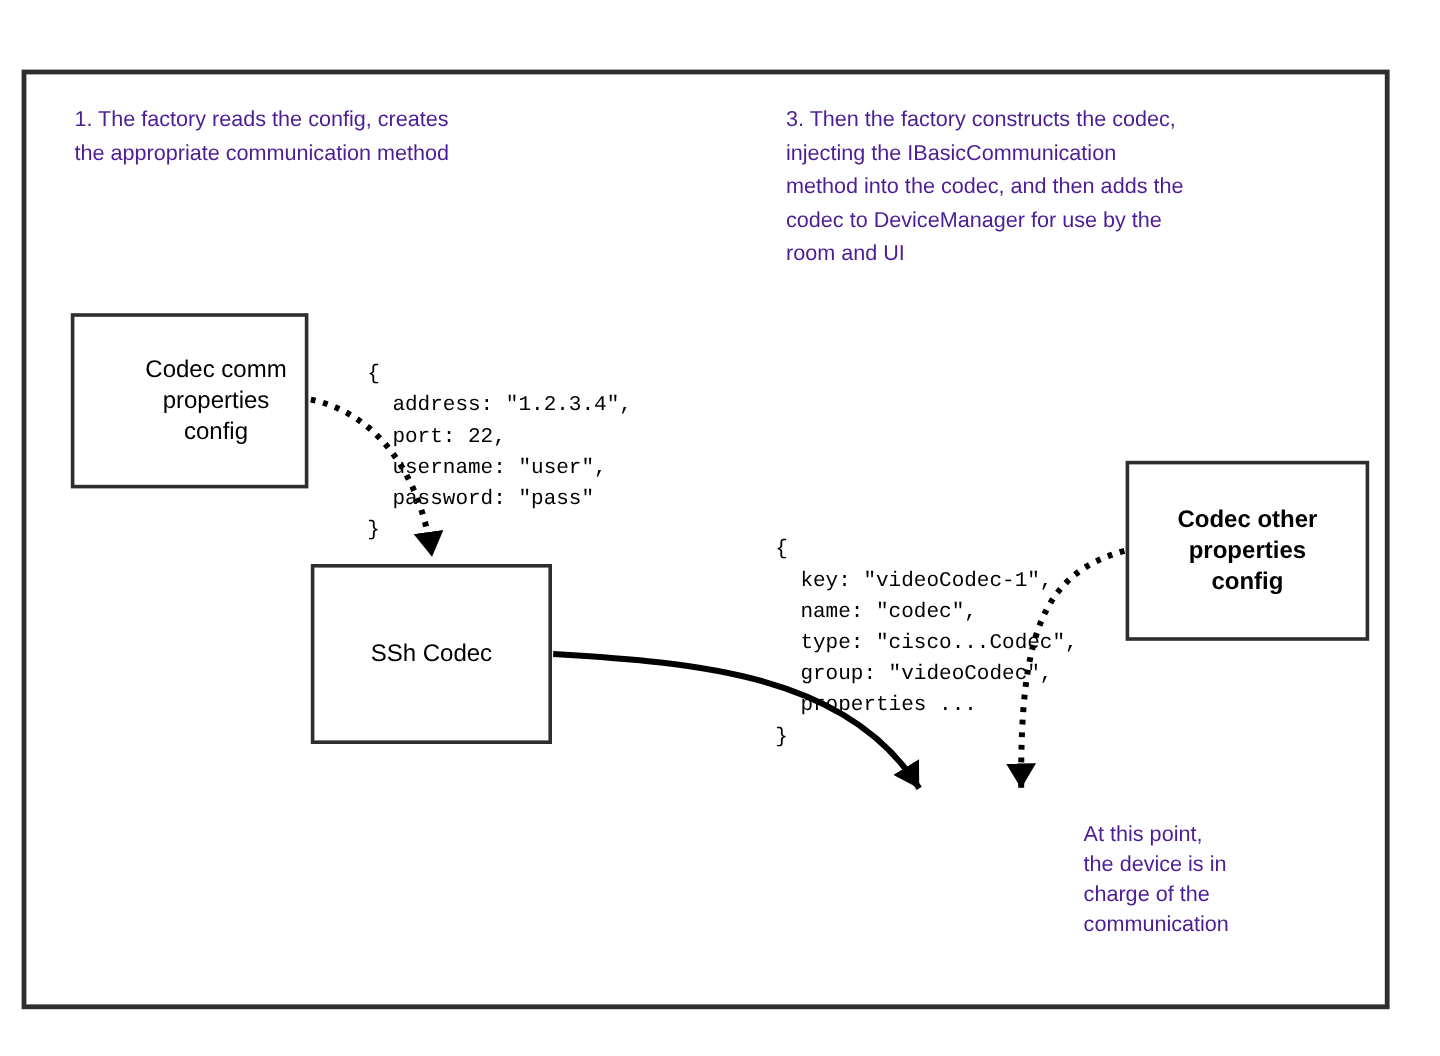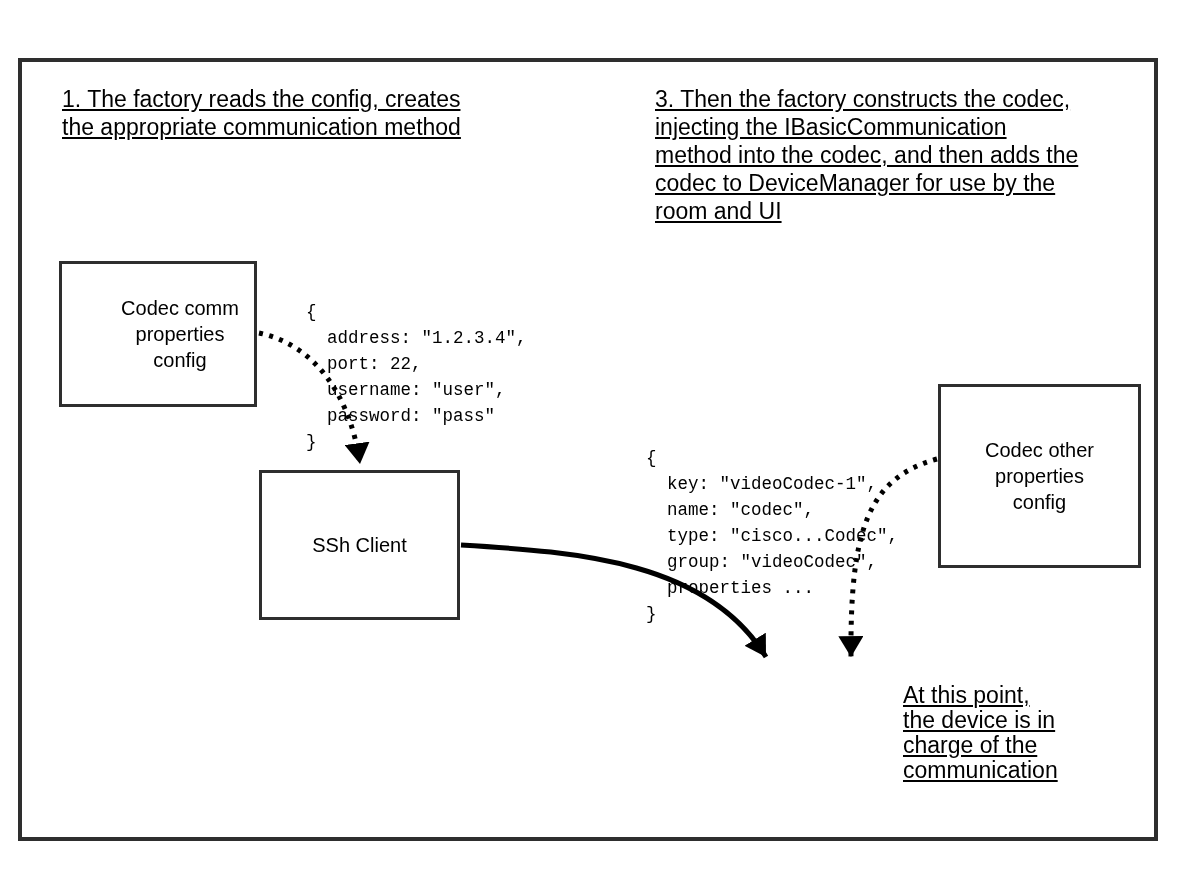--- a/index.html
+++ b/index.html
@@ -15,41 +15,40 @@
 
   .frame {
     position: absolute; left: 18px; top: 58px;
     width: 1140px; height: 783px;
     border: 4px solid #2e2e2e;
     background: transparent;
   }
 
   .note {
     position: absolute;
-    font-size: 23px; line-height: 28px;
+    font-size: 18px; line-height: 28px;
     white-space: pre-line;
-    color: #000000;
-    text-decoration: underline;
+    color: #4c1d95;
   }
   .note-step1 { left: 62px; top: 85px; width: 500px; }
   .note-step2 { left: 655px; top: 85px; width: 480px; }
   .note-device { left: 903px; top: 683px; width: 210px; line-height: 25px; }
 
   .node {
     position: absolute;
     border: 3px solid #2e2e2e;
     background: #ffffff;
     display: flex; align-items: center; justify-content: center;
     text-align: center;
     font-size: 20px; line-height: 26px;
     white-space: pre-line;
   }
   .node-codec-comm  { left: 59px;  top: 261px; width: 198px; height: 146px; padding-left: 44px; }
   .node-ssh-client  { left: 259px; top: 470px; width: 201px; height: 150px; }
-  .node-codec-other { left: 938px; top: 384px; width: 203px; height: 184px; }
+  .node-codec-other { left: 938px; top: 384px; width: 203px; height: 150px; font-weight: bold; }
   .node-cisco-codec { left: 710px; top: 664px; width: 200px; height: 148px; }
 
   .code {
     position: absolute;
     font-family: "Liberation Mono", "DejaVu Sans Mono", monospace;
     font-size: 17.5px; line-height: 26px;
     white-space: pre;
     color: #000;
   }
   .code-comm  { left: 306px; top: 299px; }
@@ -87,21 +86,21 @@
   </div>
 
   <pre class="code code-comm">{
   address: "1.2.3.4",
   port: 22,
   username: "user",
   password: "pass"
 }</pre>
 
   <div class="node node-ssh-client">
-    <span>SSh Client</span>
+    <span>SSh Codec</span>
   </div>
 
   <pre class="code code-codec">{
   key: "videoCodec-1",
   name: "codec",
   type: "cisco...Codec",
   group: "videoCodec",
   properties ...
 }</pre>
 

